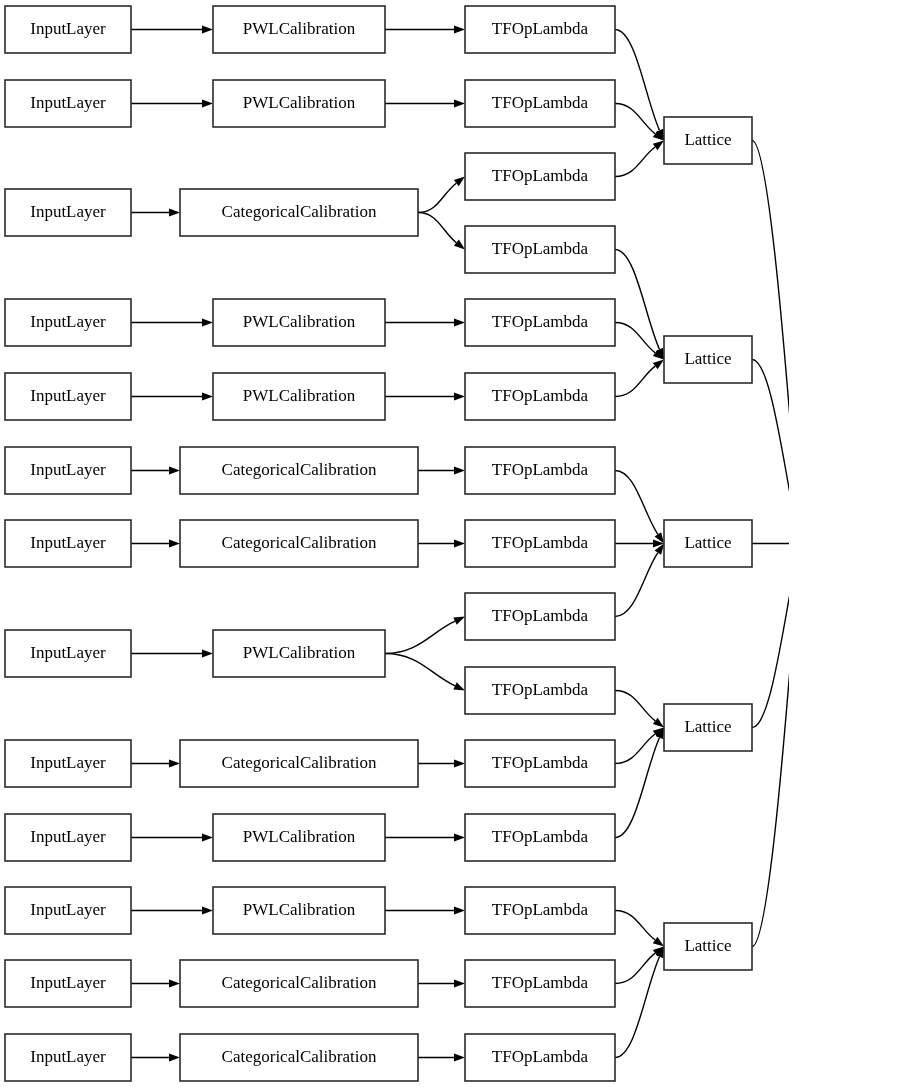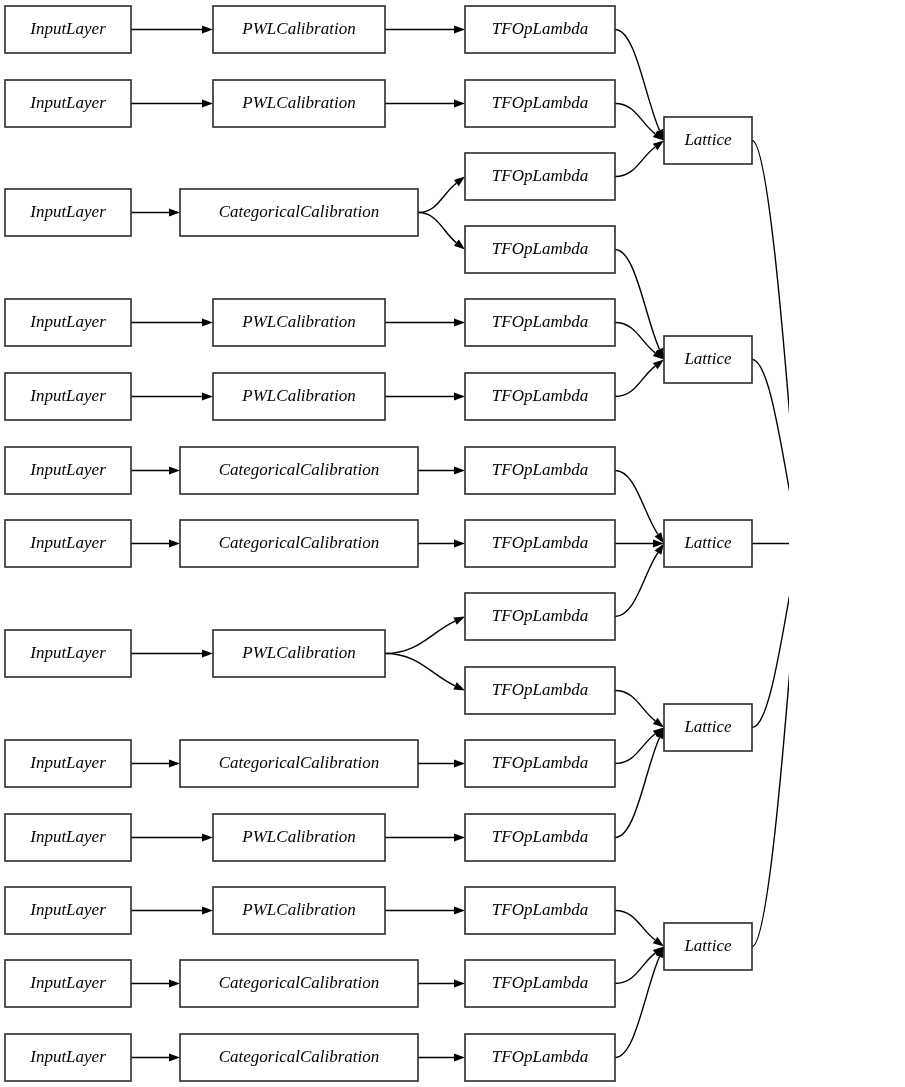--- a/index.html
+++ b/index.html
@@ -7,21 +7,20 @@
     padding: 0;
     background: #ffffff;
   }
   #graph-root {
     position: relative;
     width: 789px;
     height: 1087px;
     background: #ffffff;
     font-family: "Liberation Serif", "DejaVu Serif", serif;
     overflow: hidden;
-    font-style: italic;
   }
   svg.graph-canvas {
     position: absolute;
     top: 0;
     left: 0;
     width: 905px;
     height: 1087px;
     display: block;
   }
   .node-rect {

